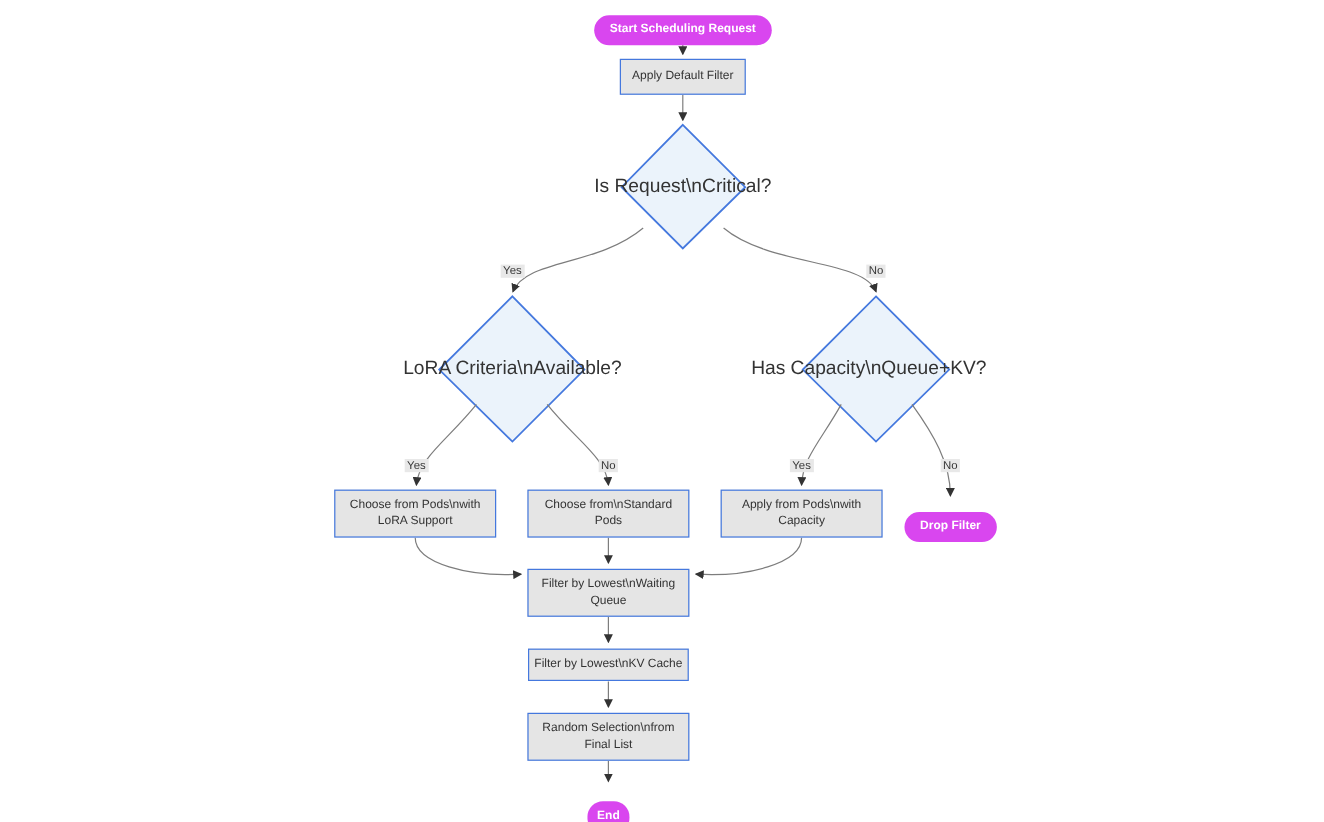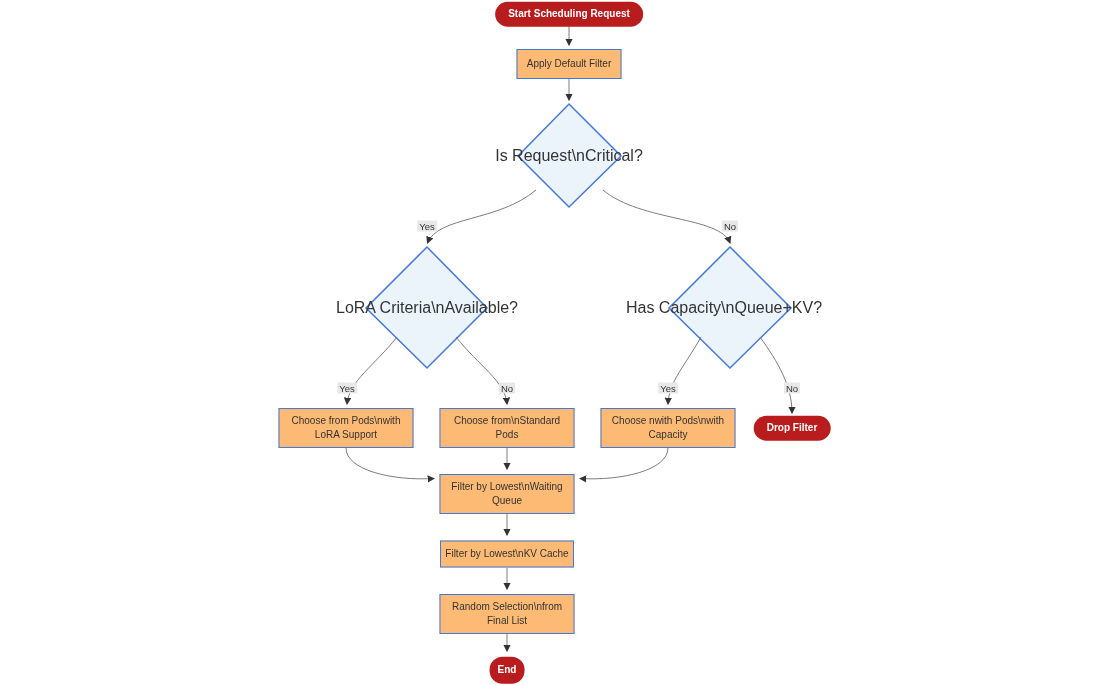--- a/index.html
+++ b/index.html
@@ -9,24 +9,24 @@
   }
   #edge-layer { position:absolute; left:0; top:0; width:1103px; height:685px; }
   .edge { fill:none; stroke:#7d7d7d; stroke-width:1; }
   .diamond { fill:#ebf3fb; stroke:#4478de; stroke-width:1.5; }
 
   .node {
     position:absolute; transform:translate(-50%,-50%);
     display:flex; align-items:center; justify-content:center; text-align:center;
     box-sizing:border-box; color:#333333; font-size:10px; line-height:1.45;
   }
-  .process { background:#fdba74; border:1.5px solid #4478de; padding:2px 3px; }
+  .process { background:#e5e5e5; border:1.5px solid #4478de; padding:2px 3px; }
   .pill {
-    background:#b91c1c; color:#ffffff; font-weight:bold; white-space:nowrap;
-    border-radius:14px; padding:5px 13px; font-size:10px;
+    background:#d946ef; color:#ffffff; font-weight:bold; white-space:nowrap;
+    border-radius:14px; padding:5px 13px; font-size:10px;margin-top:11px;
   }
   .end-pill { border-radius:13px; padding:6px 8px; }
   .decision-label {
     position:absolute; transform:translate(-50%,-50%);
     font-size:16px; color:#333333; white-space:nowrap; text-align:center;
   }
   .edge-label {
     position:absolute; transform:translate(-50%,-50%);
     font-size:9.5px; color:#333333; background:#e8e8e8; padding:0 2px;
   }
@@ -92,21 +92,21 @@
   <div id="l-critical" class="decision-label">Is Request\nCritical?</div>
 
   <div id="l-lora" class="decision-label">LoRA Criteria\nAvailable?</div>
 
   <div id="l-capacity" class="decision-label">Has Capacity\nQueue+KV?</div>
 
   <div id="n-choose-lora" class="node process">Choose from Pods\nwith LoRA Support</div>
 
   <div id="n-choose-standard" class="node process">Choose from\nStandard Pods</div>
 
-  <div id="n-choose-capacity" class="node process">Choose nwith Pods\nwith Capacity</div>
+  <div id="n-choose-capacity" class="node process">Apply from Pods\nwith Capacity</div>
 
   <div id="n-drop" class="node pill">Drop Filter</div>
 
   <div id="n-kv" class="node process">Filter by Lowest\nKV Cache</div>
 
   <div id="n-waiting" class="node process">Filter by Lowest\nWaiting Queue</div>
 
   <div id="n-random" class="node process">Random Selection\nfrom Final List</div>
 
   <div id="n-end" class="node pill end-pill">End</div>

